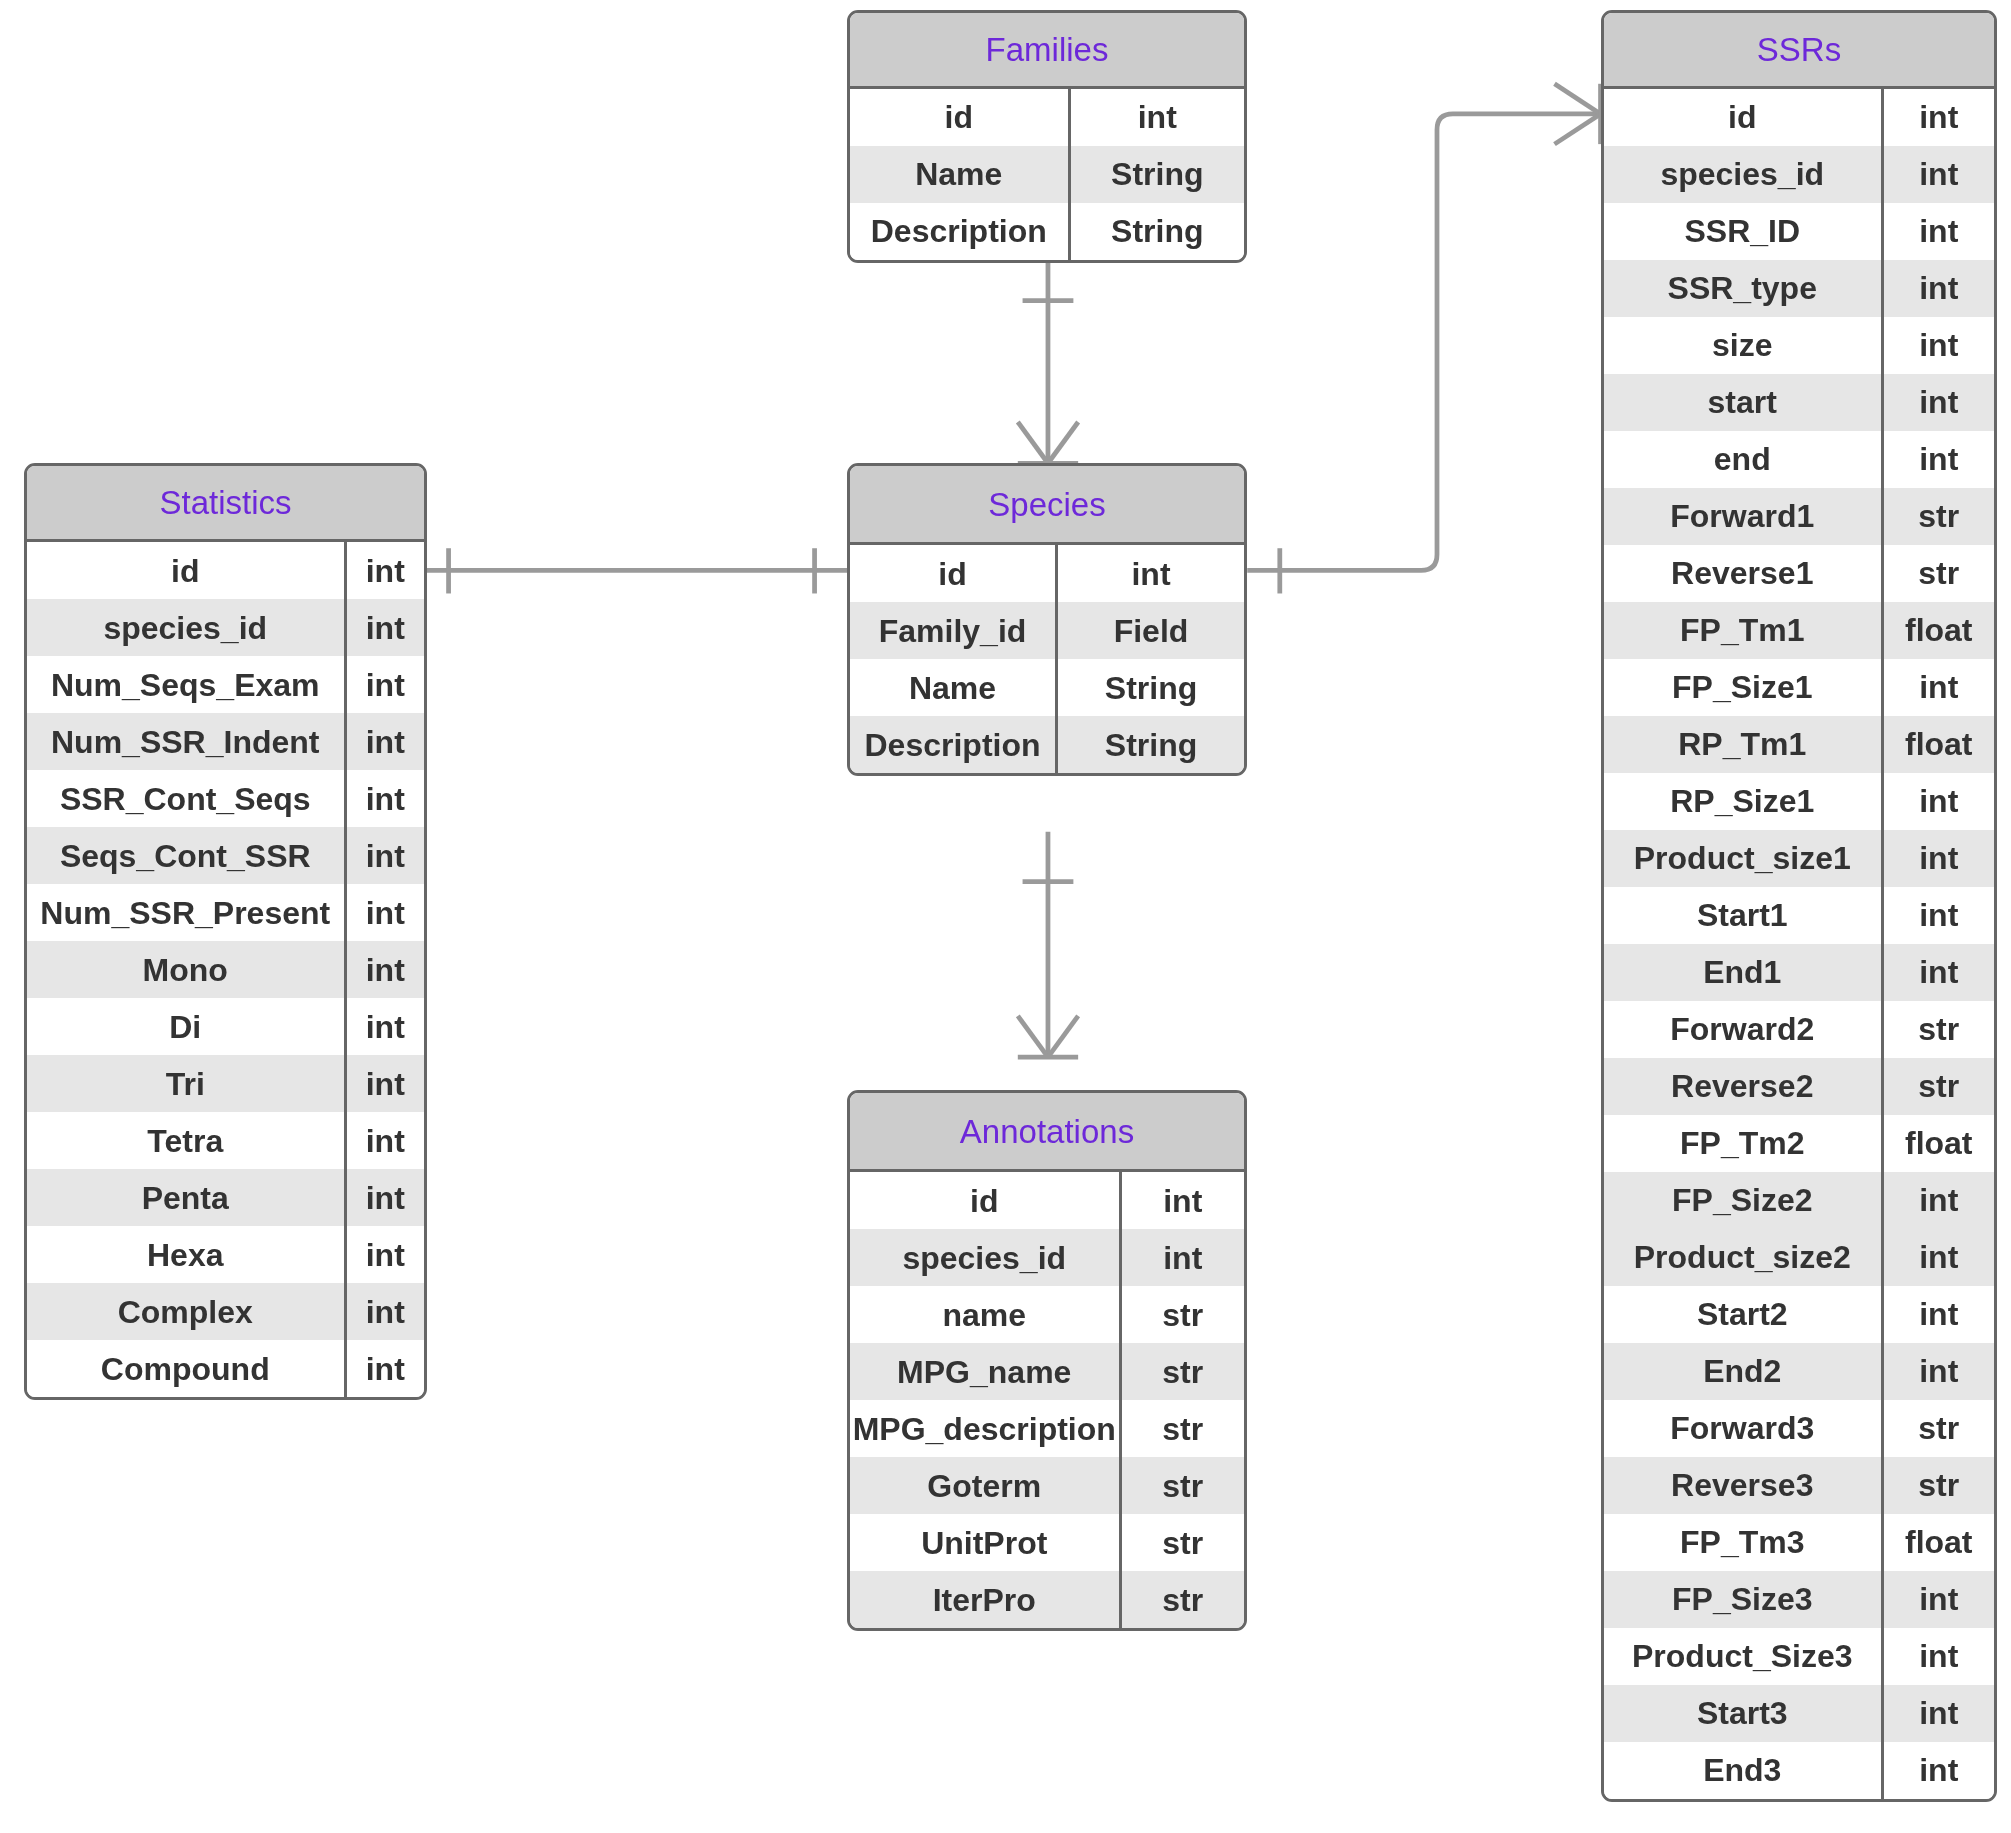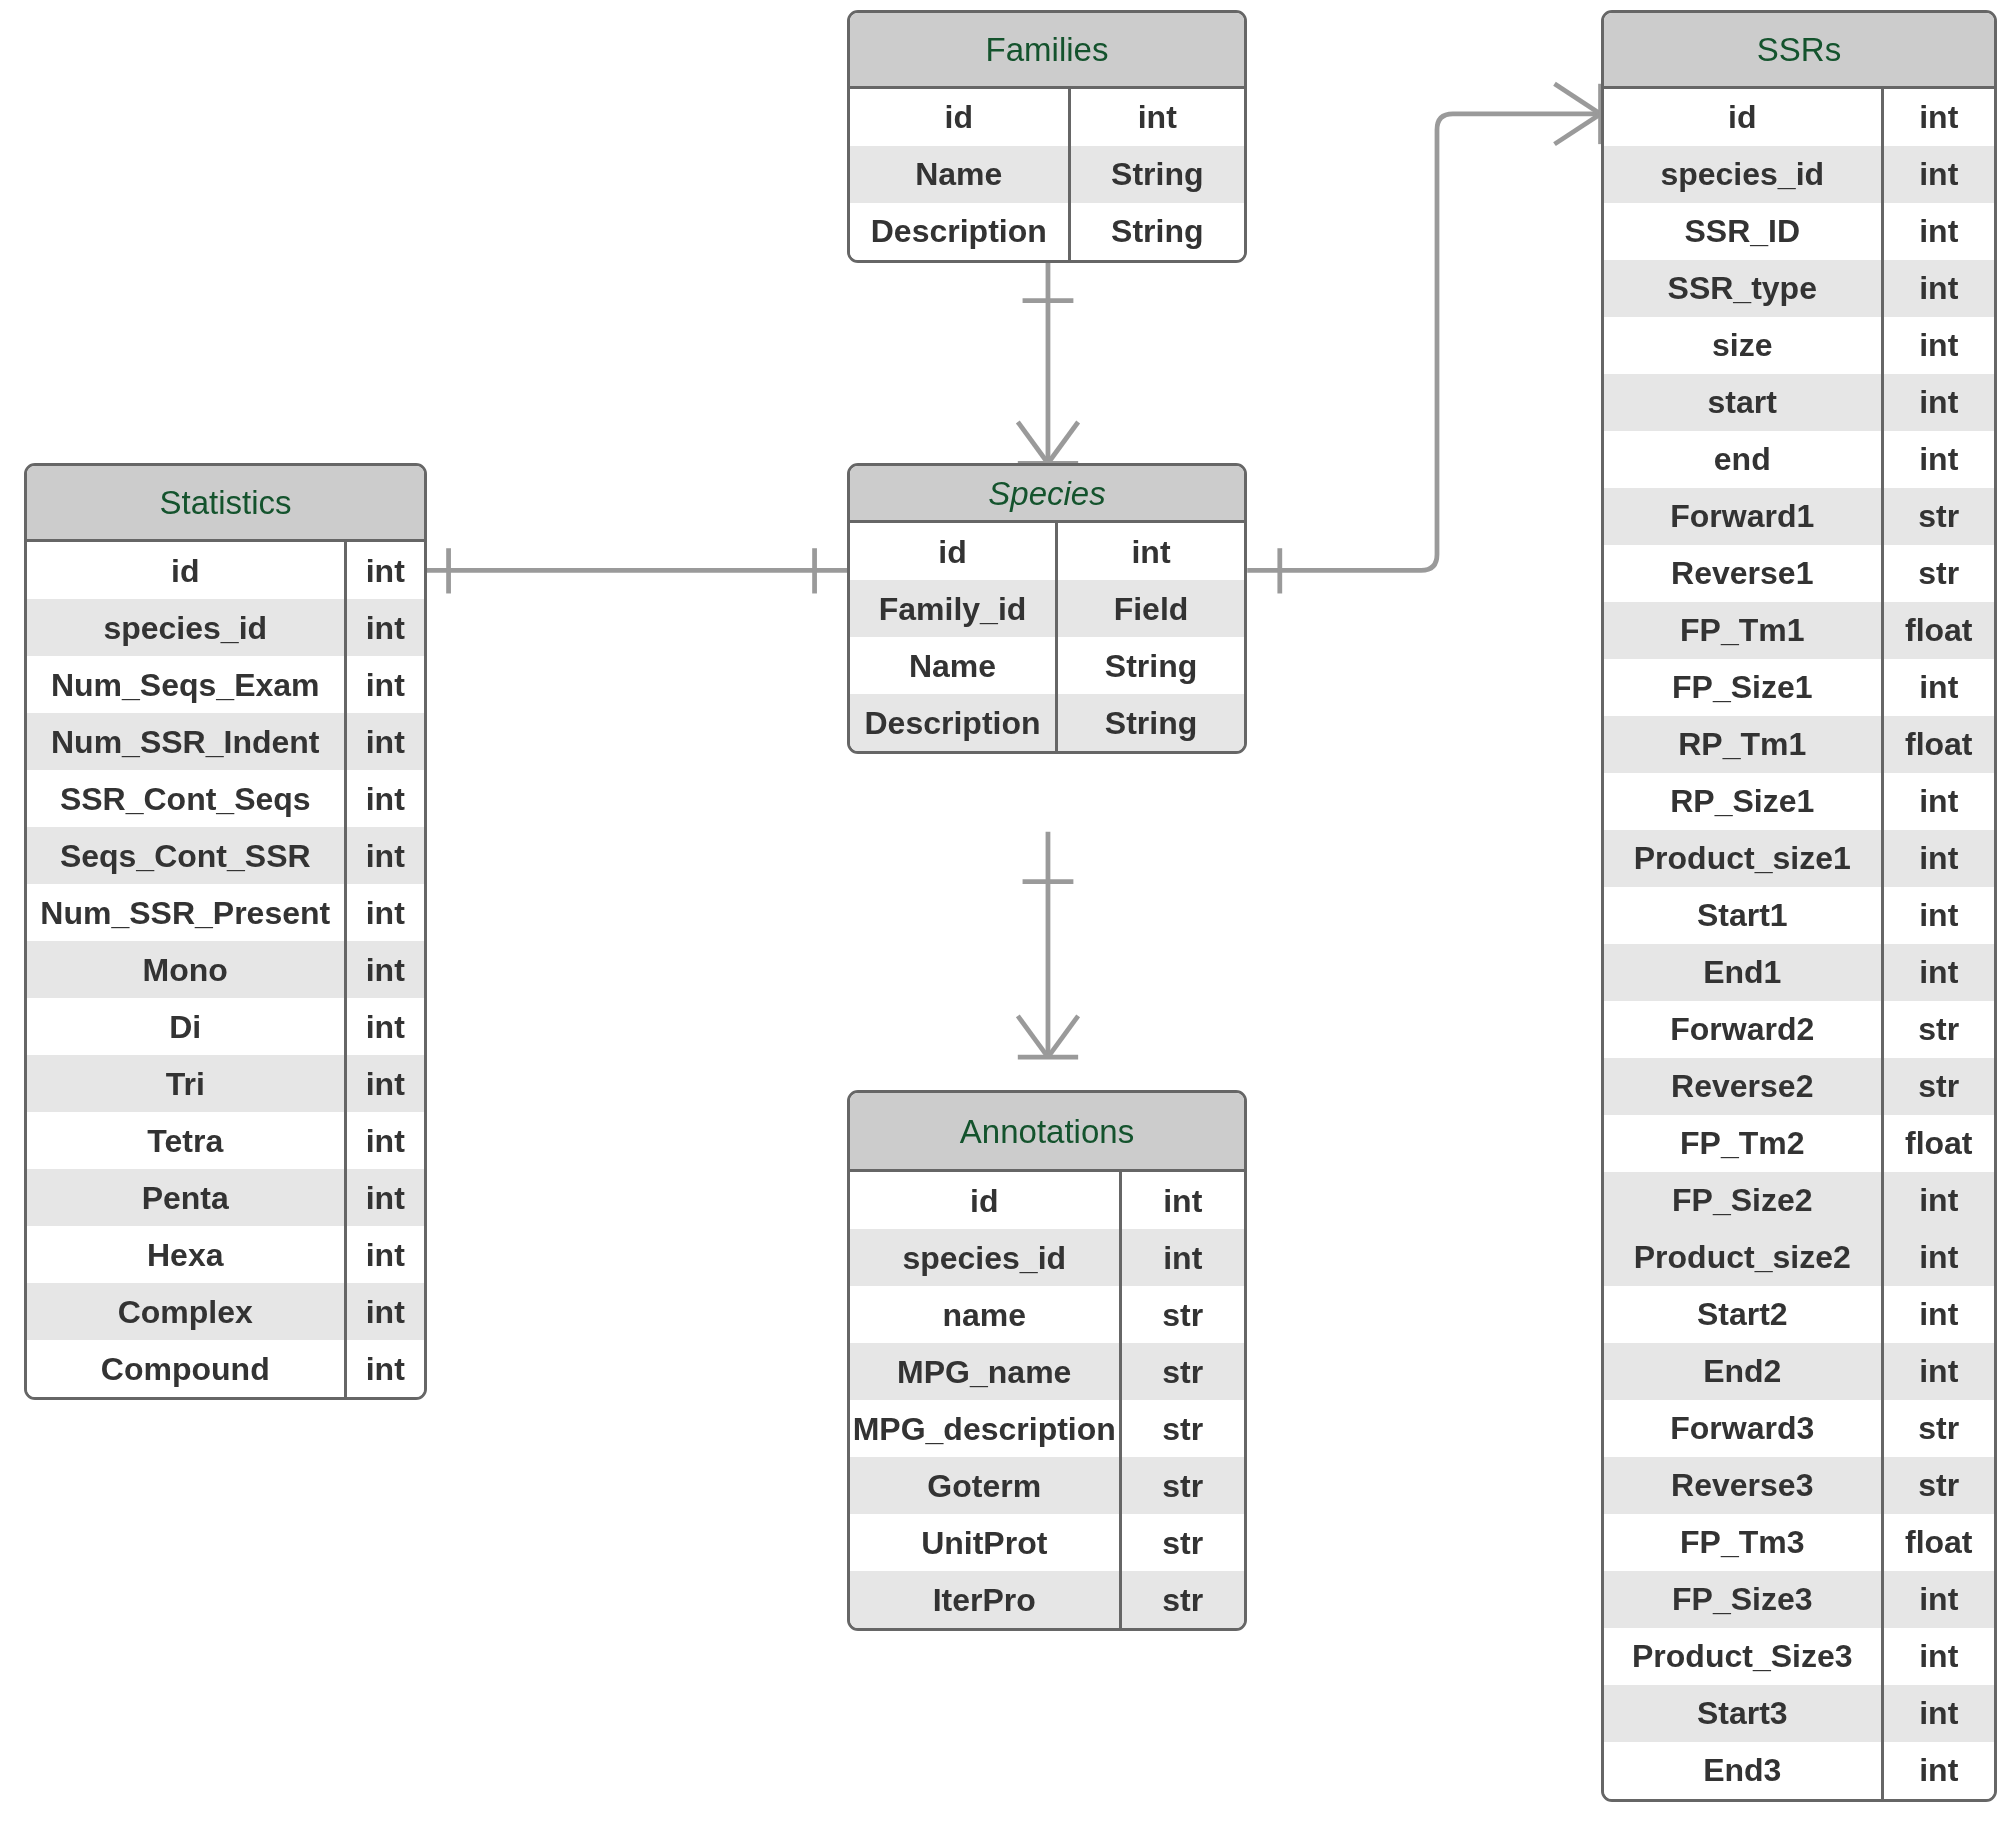--- a/index.html
+++ b/index.html
@@ -51,21 +51,21 @@
     border: 3.2px solid #666666;
     border-radius: 11px;
     background: #ffffff;
     overflow: hidden;
   }
   .entity-title {
     box-sizing: border-box;
     background: #cccccc;
     border-bottom: 3.2px solid #666666;
     text-align: center;
-    color: #14532d;
+    color: #6d28d9;
     font-size: 33px;
     line-height: 1;
     display: flex;
     align-items: center;
     justify-content: center;
   }
   .attr-table {
     width: 100%;
     border-collapse: collapse;
     table-layout: fixed;
@@ -91,21 +91,21 @@
   #ent-statistics  .entity-title { height: 76px; }
   #ent-statistics  col.c1 { width: 318px; }
   #ent-statistics  col.c2 { width: 79px; }
 
   #ent-families    { left: 847px; top: 9.5px;   width: 400px;  }
   #ent-families    .entity-title { height: 76px; }
   #ent-families    col.c1 { width: 219px; }
   #ent-families    col.c2 { width: 175px; }
 
   #ent-species     { left: 847px; top: 463px;  width: 400px;  }
-  #ent-species     .entity-title { height: 57px; font-style: italic; }
+  #ent-species     .entity-title { height: 79px; }
   #ent-species     col.c1 { width: 206px; }
   #ent-species     col.c2 { width: 187px; }
 
   #ent-annotations { left: 847px; top: 1090px; width: 400px;  }
   #ent-annotations .entity-title { height: 79px; }
   #ent-annotations col.c1 { width: 270px; }
   #ent-annotations col.c2 { width: 124px; }
 
   #ent-ssrs        { left: 1601px; top: 9.5px;   width: 396px;  }
   #ent-ssrs        .entity-title { height: 76px; }

